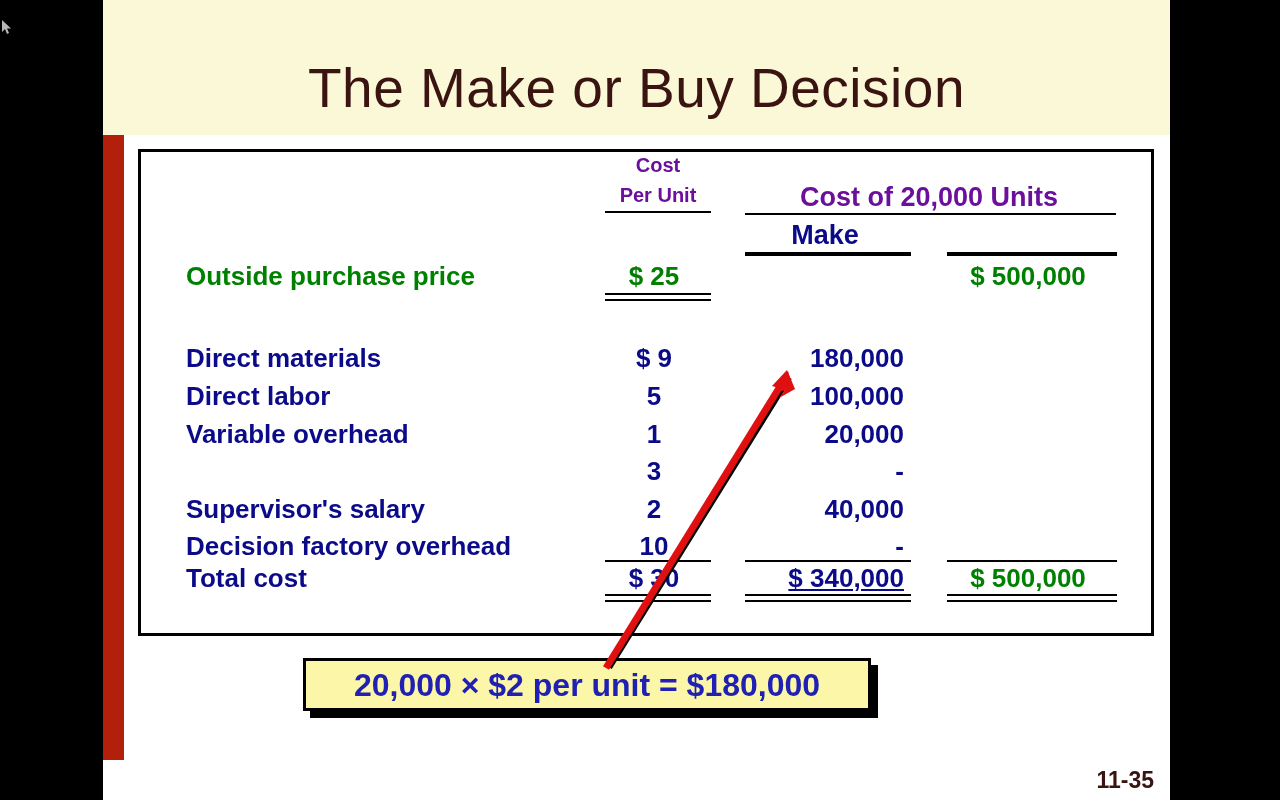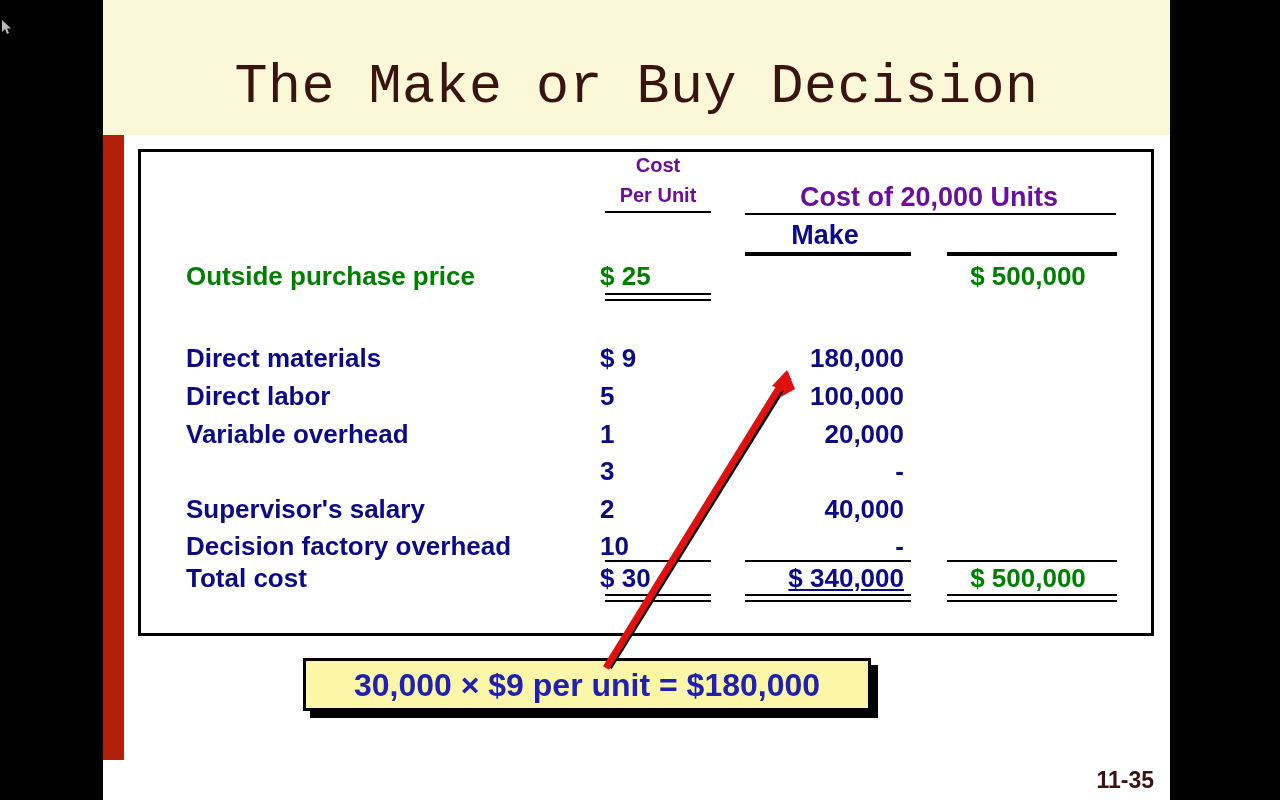--- a/index.html
+++ b/index.html
@@ -45,21 +45,20 @@
     left: 103px;
     top: 58px;
     width: 1067px;
     text-align: center;
     font-size: 55px;
     font-weight: 400;
     color: #3a1410;
     letter-spacing: 0.5px;
     line-height: 60px;
     white-space: nowrap;
-    font-family: Liberation Mono, monospace;
   }
 
   
   .accent-bar {
     position: absolute;
     left: 103px;
     top: 135px;
     width: 21px;
     height: 625px;
     background: #b2200c;
@@ -93,21 +92,21 @@
     line-height: 1;
   }
   .c-green  { color: #008000; }
   .c-navy   { color: #0b0b8a; }
   .c-purple { color: #6b0f9c; }
 
   .lbl   { font-size: 26px; left: 186px; }
   .num   { font-size: 26px; text-align: right; }
 
   
-  .col-unit { left: 600px;  width: 108px; text-align: left; }
+  .col-unit { left: 600px;  width: 108px; text-align: center; }
   .col-make { left: 742px;  width: 162px; text-align: right; }
   .col-buy  { left: 940px;  width: 176px; text-align: center; }
 
   
   .hdr-cost {
     left: 600px; width: 116px; text-align: center;
     font-size: 20px; top: 155px;
   }
   .hdr-perunit {
     left: 600px; width: 116px; text-align: center;
@@ -278,21 +277,21 @@
     <div class="rule rule-thin" style="left:605px; top:594px; width:106px;"></div>
     <div class="rule rule-thin" style="left:605px; top:600px; width:106px;"></div>
     <div class="rule rule-thin" style="left:745px; top:594px; width:166px;"></div>
     <div class="rule rule-thin" style="left:745px; top:600px; width:166px;"></div>
     <div class="rule rule-thin" style="left:947px; top:594px; width:170px;"></div>
     <div class="rule rule-thin" style="left:947px; top:600px; width:170px;"></div>
   </div>
 
   <div class="callout-shadow"></div>
   <div class="callout"></div>
-  <div class="callout-text">30,000  ×  $9 per unit  =  $180,000</div>
+  <div class="callout-text">20,000  ×  $2 per unit  =  $180,000</div>
 
   <svg class="arrow-svg" viewBox="0 0 1280 800">
 
     <line x1="610" y1="668" x2="790" y2="378" stroke="#000000" stroke-width="4"></line>
 
     <line x1="606" y1="668" x2="784" y2="380" stroke="#e01010" stroke-width="7" stroke-linecap="butt"></line>
 
     <polygon points="787,370 772,386 785,390 779,398 795,389" fill="#e01010"></polygon>
     <polygon points="788,371 776,392 793,389" fill="#e01010"></polygon>
   </svg>

